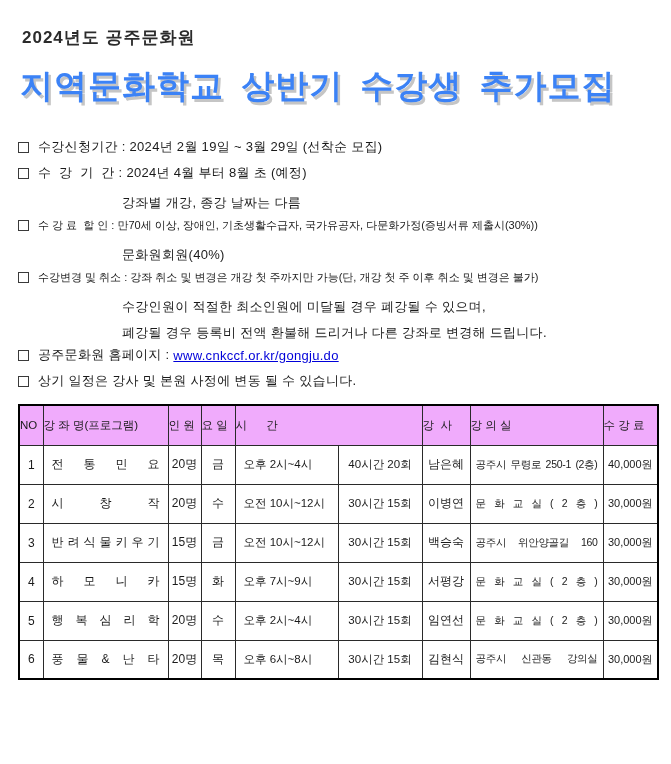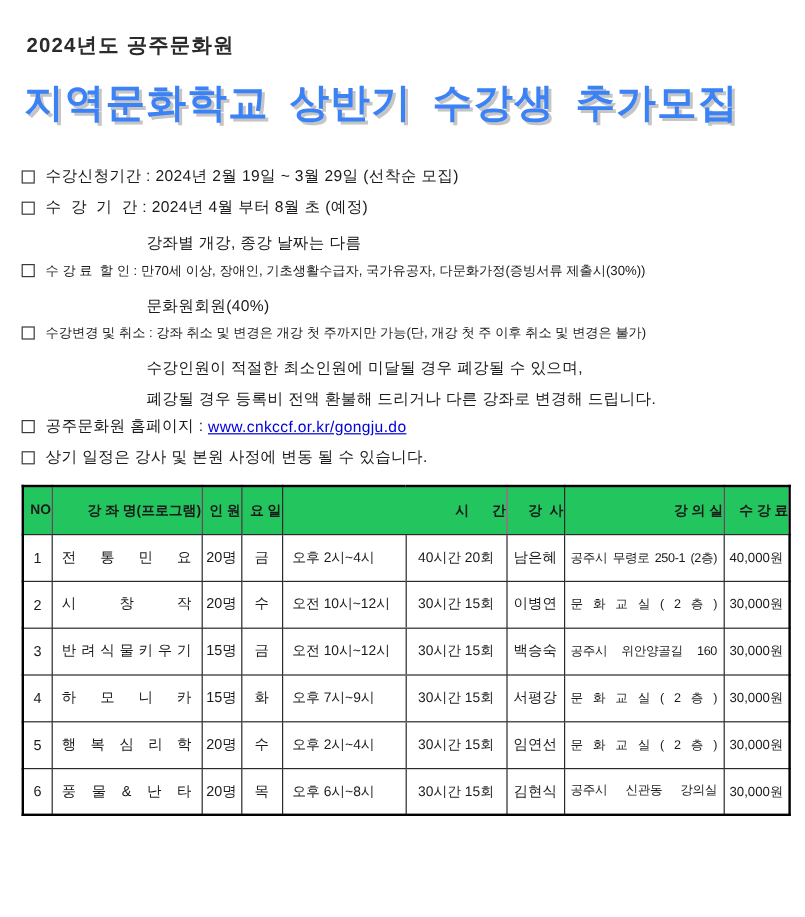--- a/index.html
+++ b/index.html
@@ -17,22 +17,22 @@
   .line.long { font-size:11px; letter-spacing:0; }
   .line.cont { padding-left:104px;align-items:flex-end; }
   .bullet { display:inline-block; width:11px; height:11px; border:1.4px solid #3a3a3a;
     margin-right:9px; flex:0 0 auto; background:#fff; }
   .ntext { white-space:pre; }
   a.url { color:#0000d9; white-space:pre; }
 
   table.courses { border-collapse:collapse; table-layout:fixed; width:639px; margin-top:10px;
     border:2px solid #000; }
   .courses th, .courses td { border:1px solid #2a2a2a; overflow:hidden; }
-  .courses th { height:40px; background:#22c55e; font-size:11.5px; font-weight:bold;
-    text-align:right; white-space:pre; }
+  .courses th { height:40px; background:#f0abfc; font-size:11.5px; font-weight:normal;
+    text-align:left; white-space:pre; }
   .courses td { height:39px; font-size:12px; text-align:center; white-space:pre; }
   td.c-name { text-align:justify; text-align-last:justify; padding:0 8px; white-space:normal; }
   td.c-time { text-align:left; padding-left:8px; border-right:1px dotted #999; font-size:11.5px; }
   td.c-hours { font-size:11.5px; }
   td.c-room { text-align:justify; text-align-last:justify; padding:0 5px; white-space:nowrap;
     font-size:10.5px; letter-spacing:-0.3px; }
   td.c-fee { font-size:11px; padding:0 2px; }
   th.h-name { letter-spacing:0; }
 </style>
 </head>

